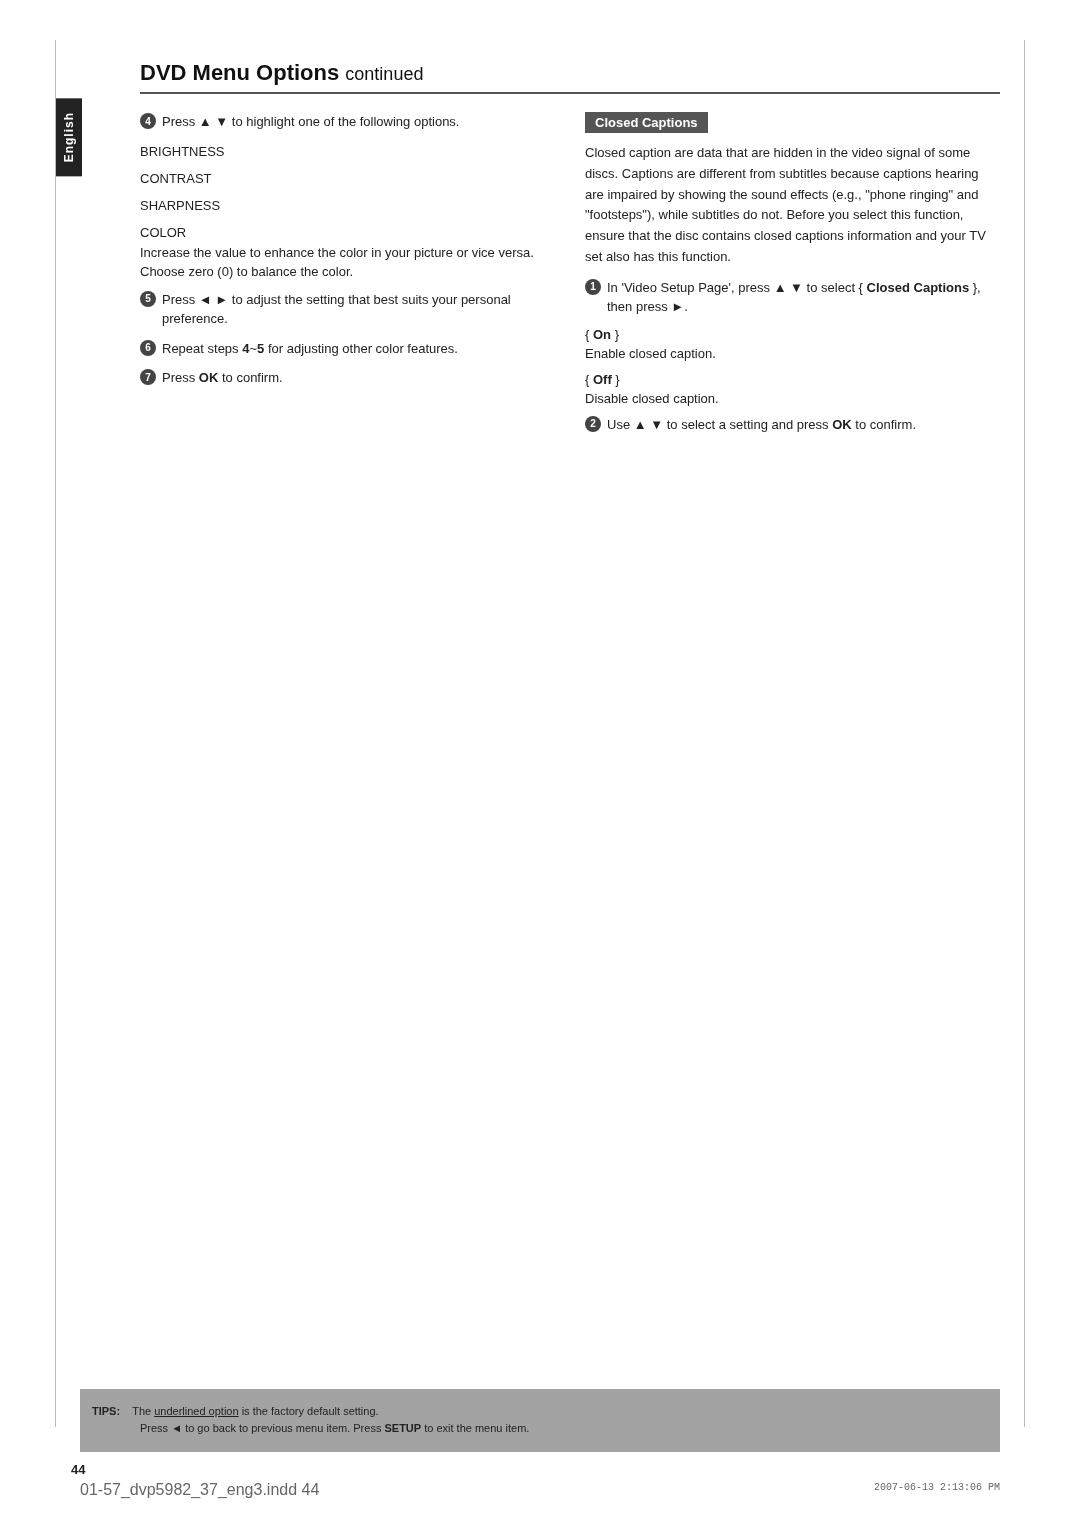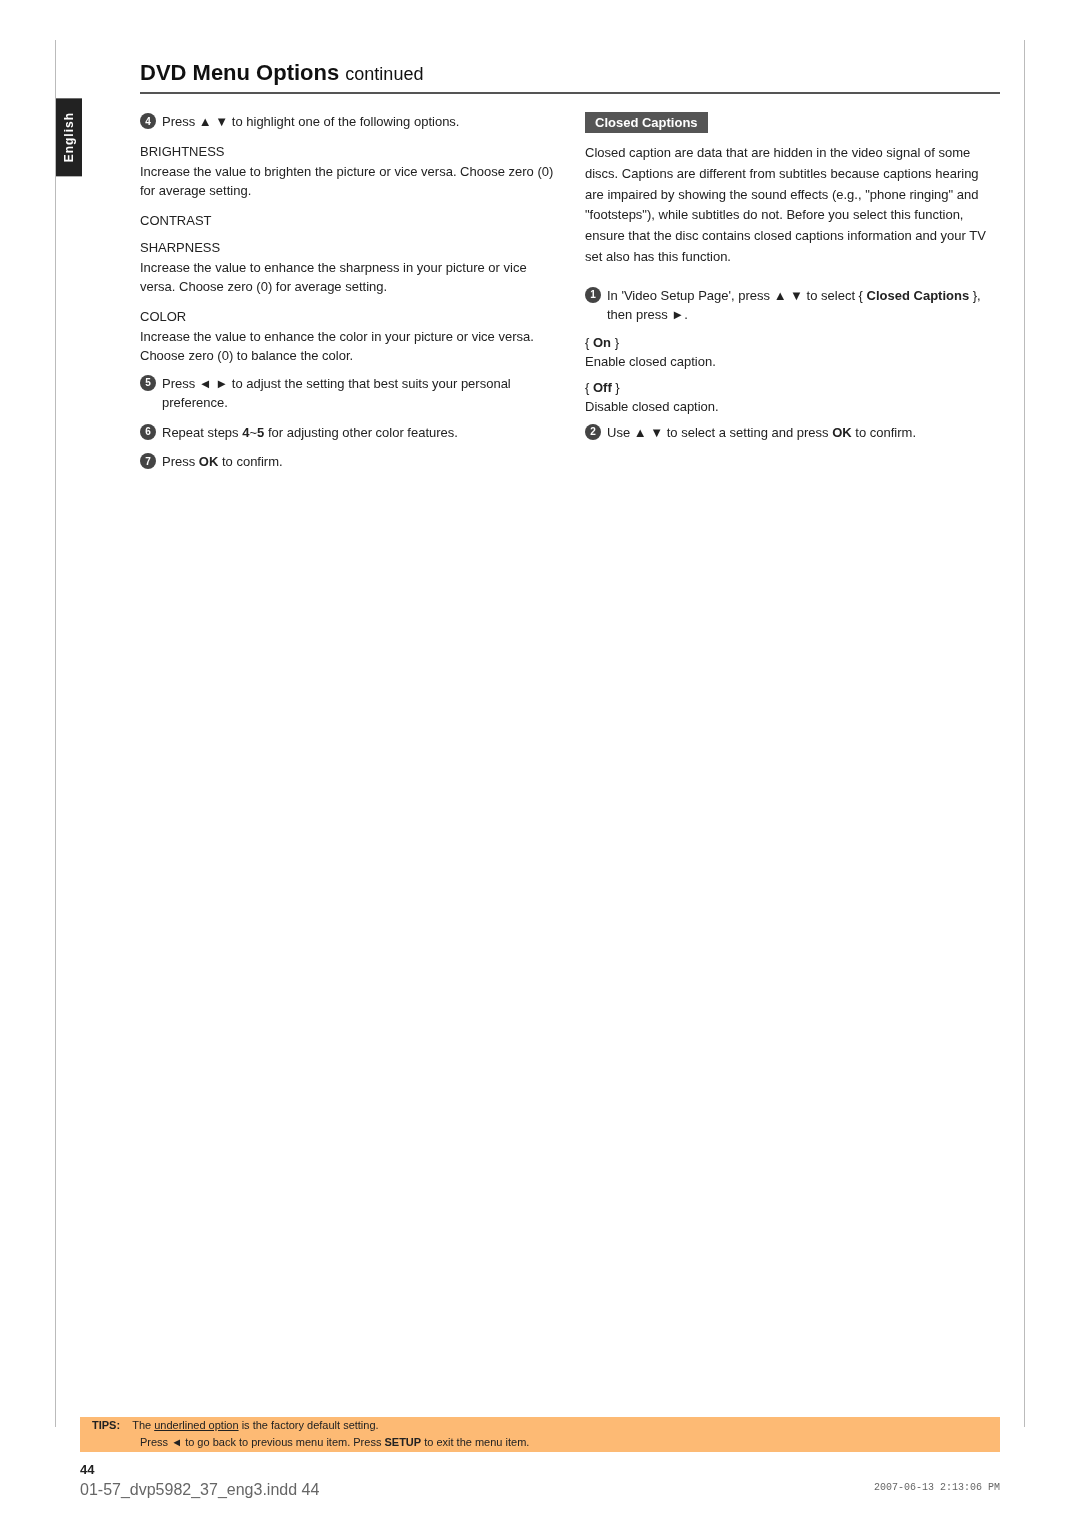--- a/index.html
+++ b/index.html
@@ -134,21 +134,21 @@
       font-weight: bold;
       font-size: 13px;
       padding: 3px 10px;
       margin-bottom: 10px;
       display: inline-block;
     }
 
     .closed-captions-body {
       font-size: 13px;
       line-height: 1.6;
-      margin-bottom: 18px;
+      margin-bottom: 10px;
     }
 
     
     .rc-step {
       display: flex;
       align-items: flex-start;
       margin-bottom: 8px;
       font-size: 13px;
       line-height: 1.5;
     }
@@ -158,38 +158,38 @@
       font-size: 13px;
       line-height: 1.5;
     }
 
     
     .tips-bar {
       position: absolute;
       bottom: 75px;
       left: 80px;
       right: 80px;
-      background: #fdba74;
-      padding: 0 12px;
+      background: #a3a3a3;
+      padding: 14px 12px;
       font-size: 11px;
       line-height: 1.6;
     }
     .tips-label {
       font-weight: bold;
       font-size: 11px;
     }
     .tips-bar u {
       text-decoration: underline;
     }
 
     
     .page-number {
       position: absolute;
       bottom: 50px;
-      left: 80px;
+      left: 71px;
       font-size: 13px;
       font-weight: bold;
     }
 
     
     .footer-left {
       position: absolute;
       bottom: 28px;
       left: 80px;
       font-size: 16px;
@@ -221,26 +221,24 @@
   <div class="content-columns">
 
     <div class="left-column">
 
       <div class="step-item">
         <span class="step-circle">4</span>
         <span>Press <strong>▲ ▼</strong> to highlight one of the following options.</span>
       </div>
 
       <div class="section-heading">BRIGHTNESS</div>
-      <div class="section-body">Increase the value to brighten the picture or vice versa. Choose zero (0) for average setting.</div>
 
       <div class="section-heading">CONTRAST</div>
 
       <div class="section-heading">SHARPNESS</div>
-      <div class="section-body">Increase the value to enhance the sharpness in your picture or vice versa. Choose zero (0) for average setting.</div>
 
       <div class="section-heading">COLOR</div>
       <div class="section-body">Increase the value to enhance the color in your picture or vice versa. Choose zero (0) to balance the color.</div>
 
       <div class="step-item" style="margin-top:8px;">
         <span class="step-circle">5</span>
         <span>Press <strong>◄ ►</strong> to adjust the setting that best suits your personal preference.</span>
       </div>
 
       <div class="step-item">

